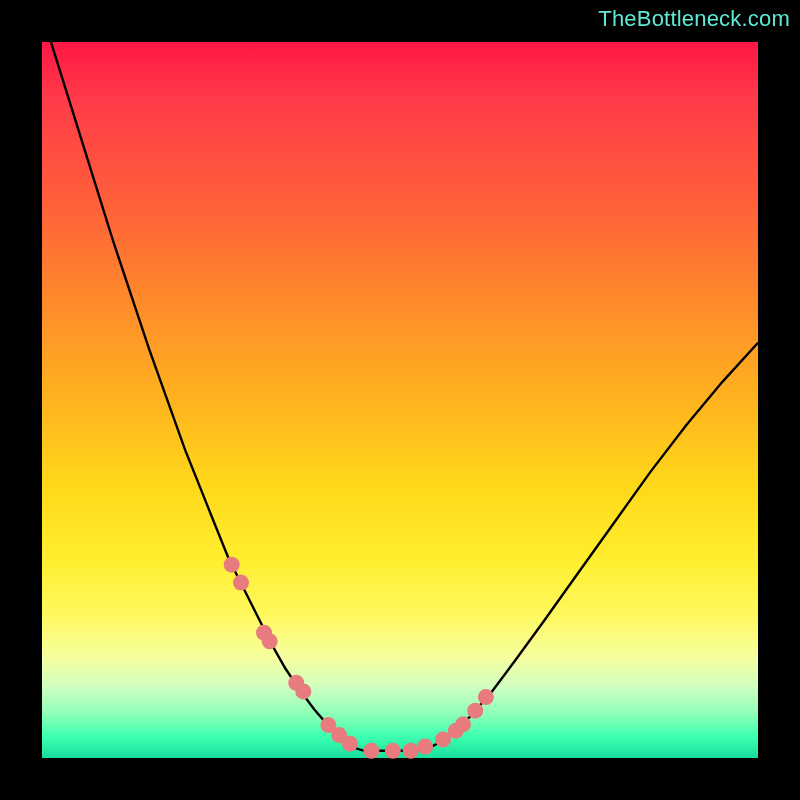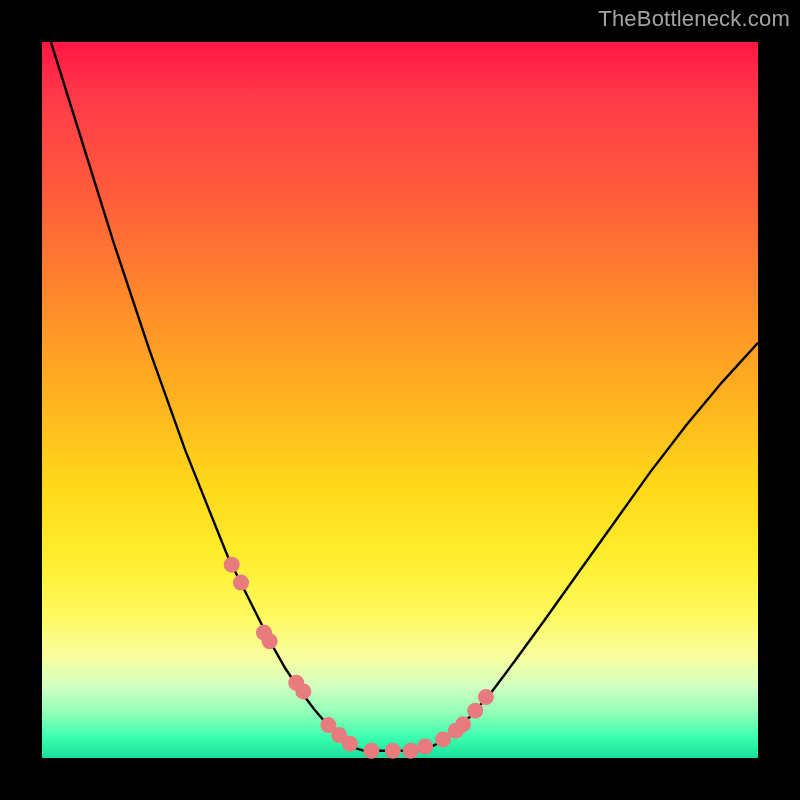--- a/index.html
+++ b/index.html
@@ -43,21 +43,21 @@
     left: 0;
     top: 0;
     width: 716px;
     height: 716px;
     overflow: visible;
   }
   .watermark {
     position: absolute;
     top: 6px;
     right: 10px;
-    color: #a3a3a3;
+    color: #5eead4;
     font-size: 22px;
     font-weight: 400;
     letter-spacing: 0.2px;
   }
 </style>
 </head>
 <body>
 
 <div class="stage">
   <div class="plotbox">

